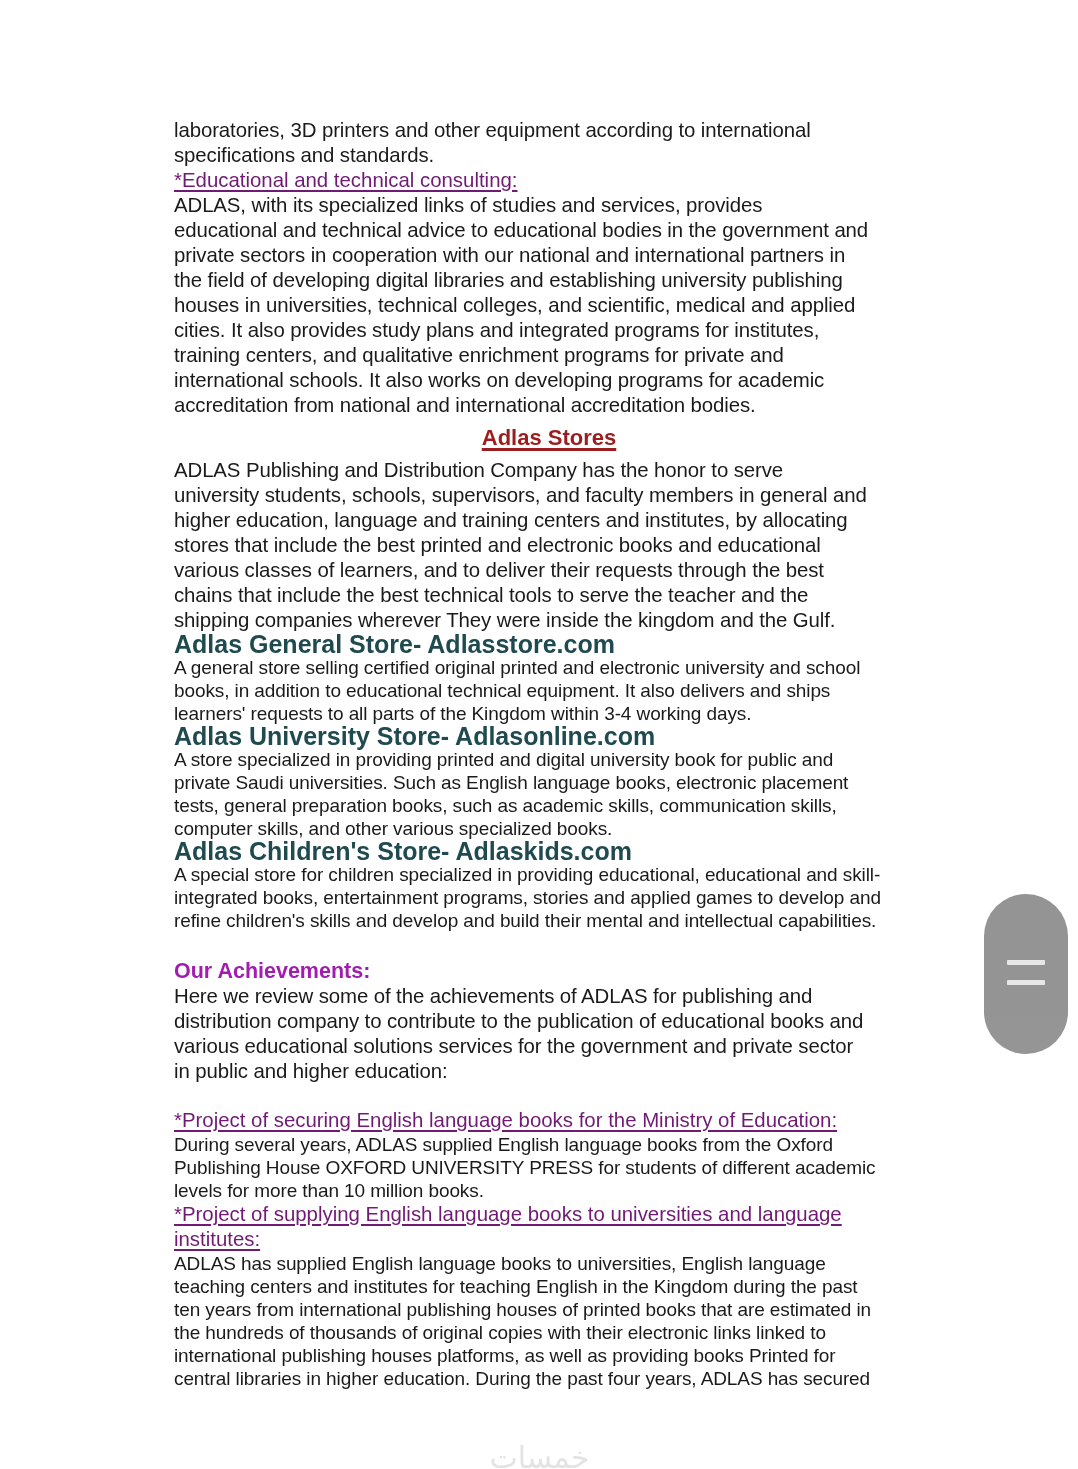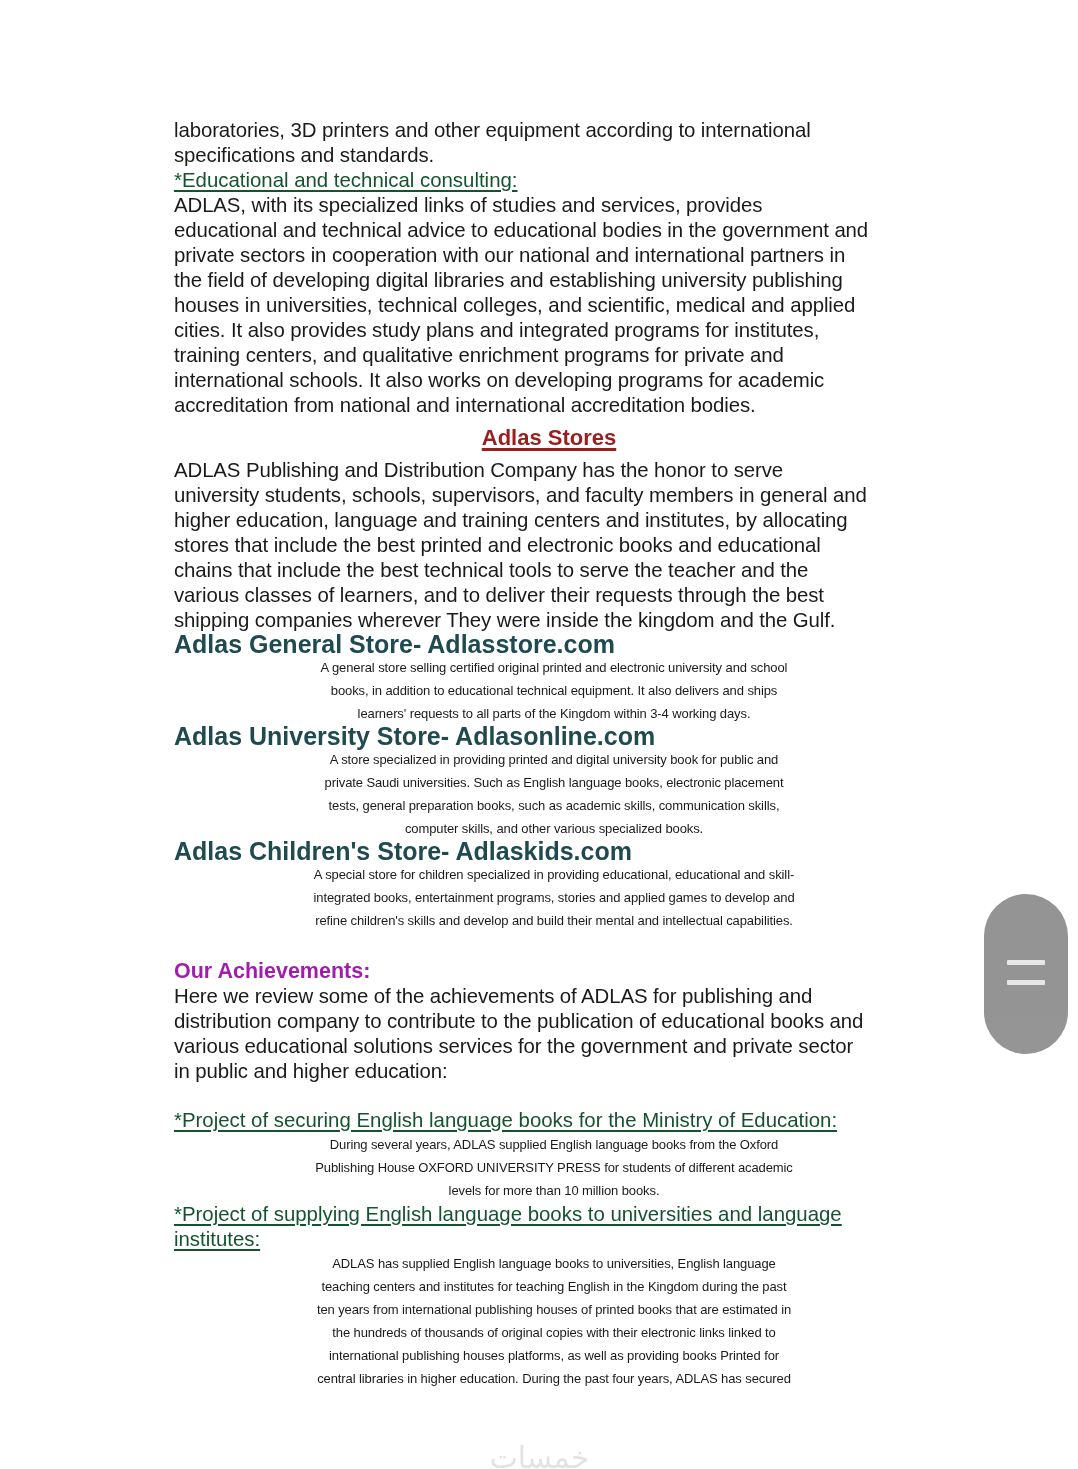--- a/index.html
+++ b/index.html
@@ -2,23 +2,23 @@
 <html><head>
   <meta charset="utf-8">
   <style>
     html, body { margin: 0; padding: 0; background: #ffffff; }
     body { width: 1078px; height: 1469px; position: relative; overflow: hidden; }
     .page {
       position: absolute; left: 174px; top: 118px; width: 760px;
       font-family: "Liberation Sans", sans-serif; color: #1a1a1a;
     }
     .p20 { font-size: 20.4px; line-height: 25px; margin: 0; letter-spacing: -0.1px; }
-    .p18 { font-size: 13px; line-height: 23px; margin: 0; letter-spacing: -0.1px; text-align: center; }
+    .p18 { font-size: 19px; line-height: 23px; margin: 0; letter-spacing: -0.1px; }
     .green-heading {
-      color: #14532d; text-decoration: underline; text-underline-offset: 3px;
+      color: #701a75; text-decoration: underline; text-underline-offset: 3px;
       text-decoration-thickness: 1.5px; margin: 0;
     }
     .g20 { font-size: 20.4px; line-height: 25px; }
     .store-title { font-size: 25px; line-height: 23px; font-weight: bold; color: #1f4a4f; margin: 0; }
     .center-title {
       text-align: center; color: #9b1d1d; font-weight: bold; font-size: 22px; line-height: 26px;
       text-decoration: underline; text-decoration-thickness: 2.5px; text-underline-offset: 3px; margin: 7px;
       padding-right: 10px;
     }
     .red-heading { color: #a21caf; font-weight: bold; font-size: 21.5px; line-height: 26px; margin: 0; }
@@ -59,22 +59,22 @@
     <p class="p20">international schools. It also works on developing programs for academic</p>
     <p class="p20">accreditation from national and international accreditation bodies.</p>
   </div>
 
   <p class="center-title">Adlas Stores</p>
   <div>
     <p class="p20">ADLAS Publishing and Distribution Company has the honor to serve</p>
     <p class="p20">university students, schools, supervisors, and faculty members in general and</p>
     <p class="p20">higher education, language and training centers and institutes, by allocating</p>
     <p class="p20">stores that include the best printed and electronic books and educational</p>
+    <p class="p20">various classes of learners, and to deliver their requests through the best</p>
     <p class="p20">chains that include the best technical tools to serve the teacher and the</p>
-    <p class="p20">various classes of learners, and to deliver their requests through the best</p>
     <p class="p20">shipping companies wherever They were inside the kingdom and the Gulf.</p>
   </div>
 
   <div>
     <p class="store-title">Adlas General Store- Adlasstore.com</p>
     <p class="p18">A general store selling certified original printed and electronic university and school</p>
     <p class="p18">books, in addition to educational technical equipment. It also delivers and ships</p>
     <p class="p18">learners' requests to all parts of the Kingdom within 3-4 working days.</p>
   </div>
 

